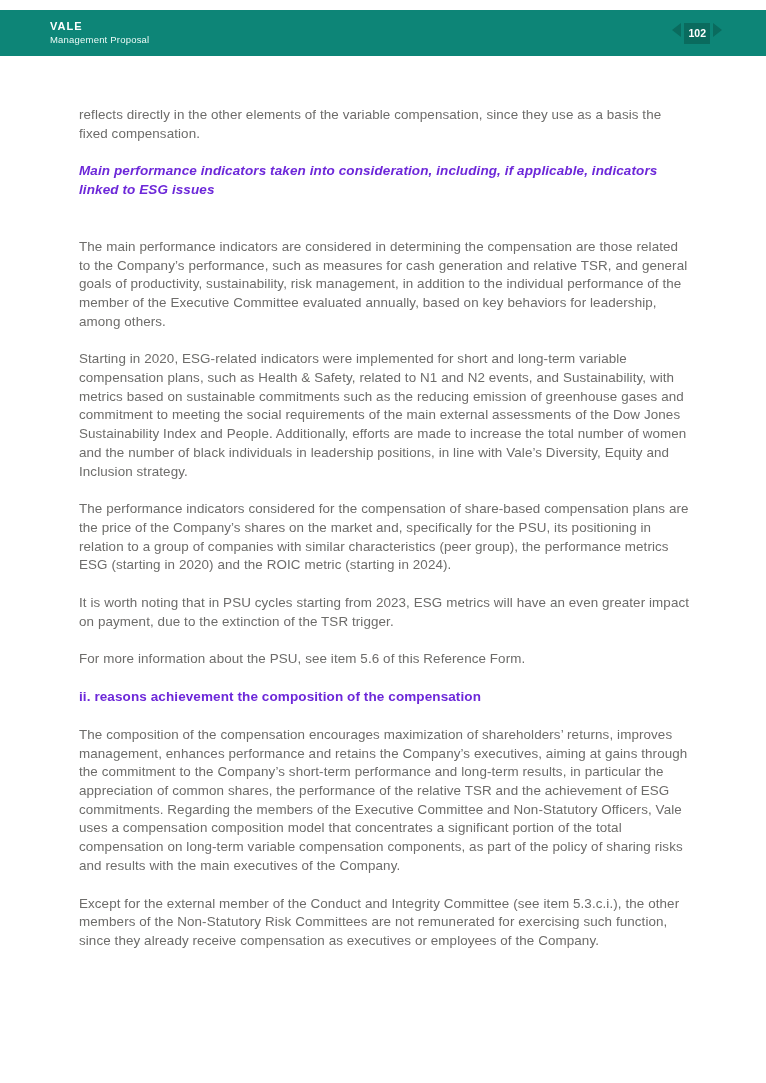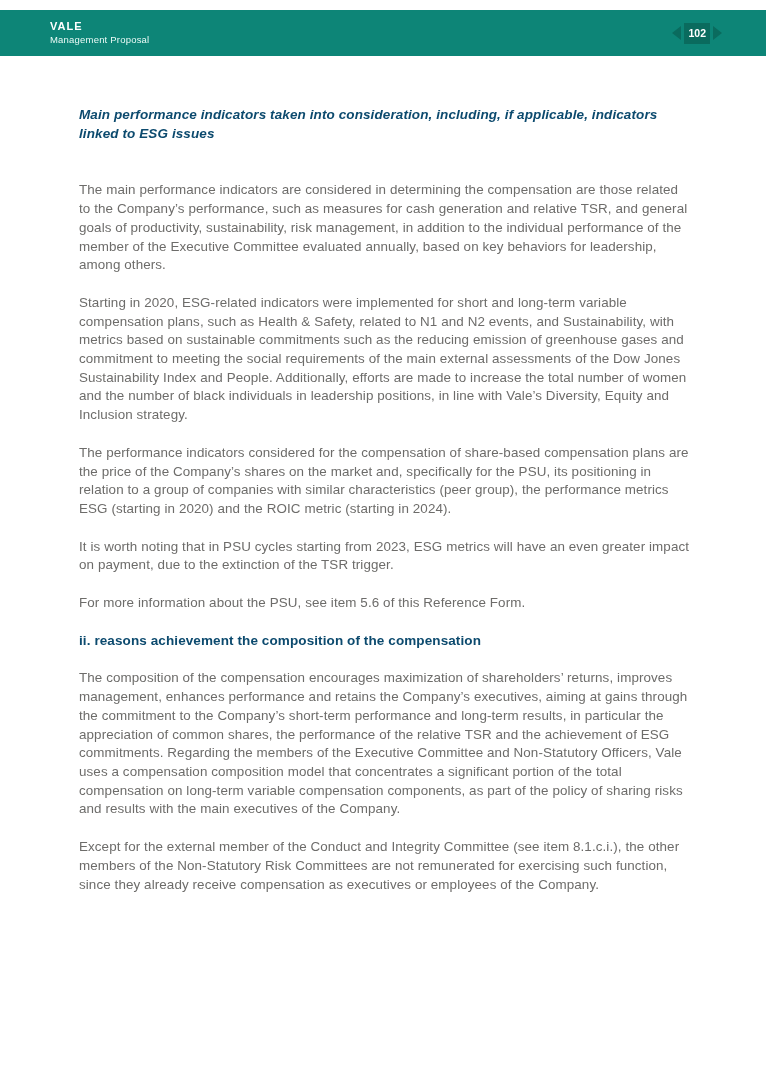--- a/index.html
+++ b/index.html
@@ -30,21 +30,21 @@
     color: #ffffff;
     font-size: 11px;
     font-weight: bold;
     letter-spacing: 1px;
   }
   .brand-sub {
     color: #eafaf6;
     font-size: 9.5px;
     letter-spacing: 0.2px;
   }
-  .pager { display: flex; align-items: center; }
+  .pager { display: flex; align-items: flex-start; }
   .arrow { width: 0; height: 0; display: inline-block; }
   .arrow.left {
     border-top: 7px solid transparent;
     border-bottom: 7px solid transparent;
     border-right: 9px solid #0a6b5e;
     margin-right: 3px;
     cursor: pointer;
   }
   .arrow.right {
     border-top: 7px solid transparent;
@@ -74,21 +74,21 @@
   }
   .para {
     margin: 0 0 19px 0;
     color: #6d6c6a;
     font-size: 13.4px;
     line-height: 18.7px;
     letter-spacing: 0.1px;
   }
   .heading {
     margin: 0 0 19px 0;
-    color: #0c4a6e;
+    color: #6d28d9;
     font-size: 13.5px;
     font-weight: bold;
     line-height: 18.7px;
     letter-spacing: 0.1px;
   }
   .heading.italic {
     font-style: italic;
     margin-bottom: 38px;
   }
 </style>
@@ -103,24 +103,25 @@
       <span class="brand-sub">Management Proposal</span>
     </div>
     <div class="pager">
       <span class="arrow left"></span>
       <span class="page-badge">102</span>
       <span class="arrow right"></span>
     </div>
   </header>
 
   <main class="content">
+    <p class="para">reflects directly in the other elements of the variable compensation, since they use as a basis the fixed compensation.</p>
     <h3 class="heading italic">Main performance indicators taken into consideration, including, if applicable, indicators linked to ESG issues</h3>
     <p class="para">The main performance indicators are considered in determining the compensation are those related to the Company’s performance, such as measures for cash generation and relative TSR, and general goals of productivity, sustainability, risk management, in addition to the individual performance of the member of the Executive Committee evaluated annually, based on key behaviors for leadership, among others.</p>
     <p class="para">Starting in 2020, ESG-related indicators were implemented for short and long-term variable compensation plans, such as Health &amp; Safety, related to N1 and N2 events, and Sustainability, with metrics based on sustainable commitments such as the reducing emission of greenhouse gases and commitment to meeting the social requirements of the main external assessments of the Dow Jones Sustainability Index and People. Additionally, efforts are made to increase the total number of women and the number of black individuals in leadership positions, in line with Vale’s Diversity, Equity and Inclusion strategy.</p>
     <p class="para">The performance indicators considered for the compensation of share-based compensation plans are the price of the Company’s shares on the market and, specifically for the PSU, its positioning in relation to a group of companies with similar characteristics (peer group), the performance metrics ESG (starting in 2020) and the ROIC metric (starting in 2024).</p>
     <p class="para">It is worth noting that in PSU cycles starting from 2023, ESG metrics will have an even greater impact on payment, due to the extinction of the TSR trigger.</p>
     <p class="para">For more information about the PSU, see item 5.6 of this Reference Form.</p>
     <h3 class="heading">ii. reasons achievement the composition of the compensation</h3>
     <p class="para">The composition of the compensation encourages maximization of shareholders’ returns, improves management, enhances performance and retains the Company’s executives, aiming at gains through the commitment to the Company’s short-term performance and long-term results, in particular the appreciation of common shares, the performance of the relative TSR and the achievement of ESG commitments. Regarding the members of the Executive Committee and Non-Statutory Officers, Vale uses a compensation composition model that concentrates a significant portion of the total compensation on long-term variable compensation components, as part of the policy of sharing risks and results with the main executives of the Company.</p>
-    <p class="para">Except for the external member of the Conduct and Integrity Committee (see item 8.1.c.i.), the other members of the Non-Statutory Risk Committees are not remunerated for exercising such function, since they already receive compensation as executives or employees of the Company.</p>
+    <p class="para">Except for the external member of the Conduct and Integrity Committee (see item 5.3.c.i.), the other members of the Non-Statutory Risk Committees are not remunerated for exercising such function, since they already receive compensation as executives or employees of the Company.</p>
   </main>
 
 </div>
 
 </body></html>

